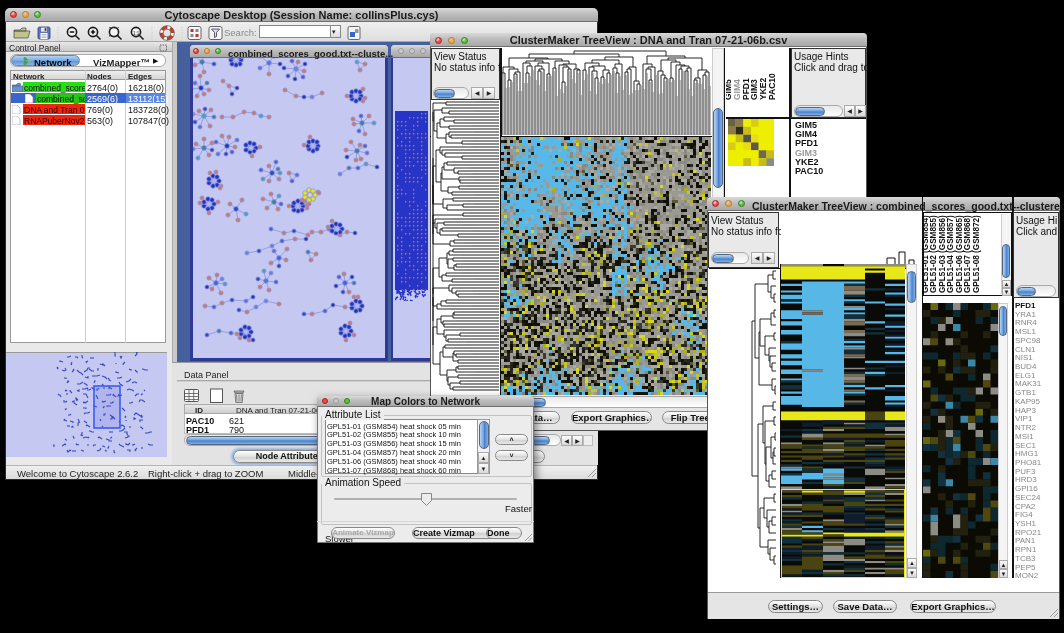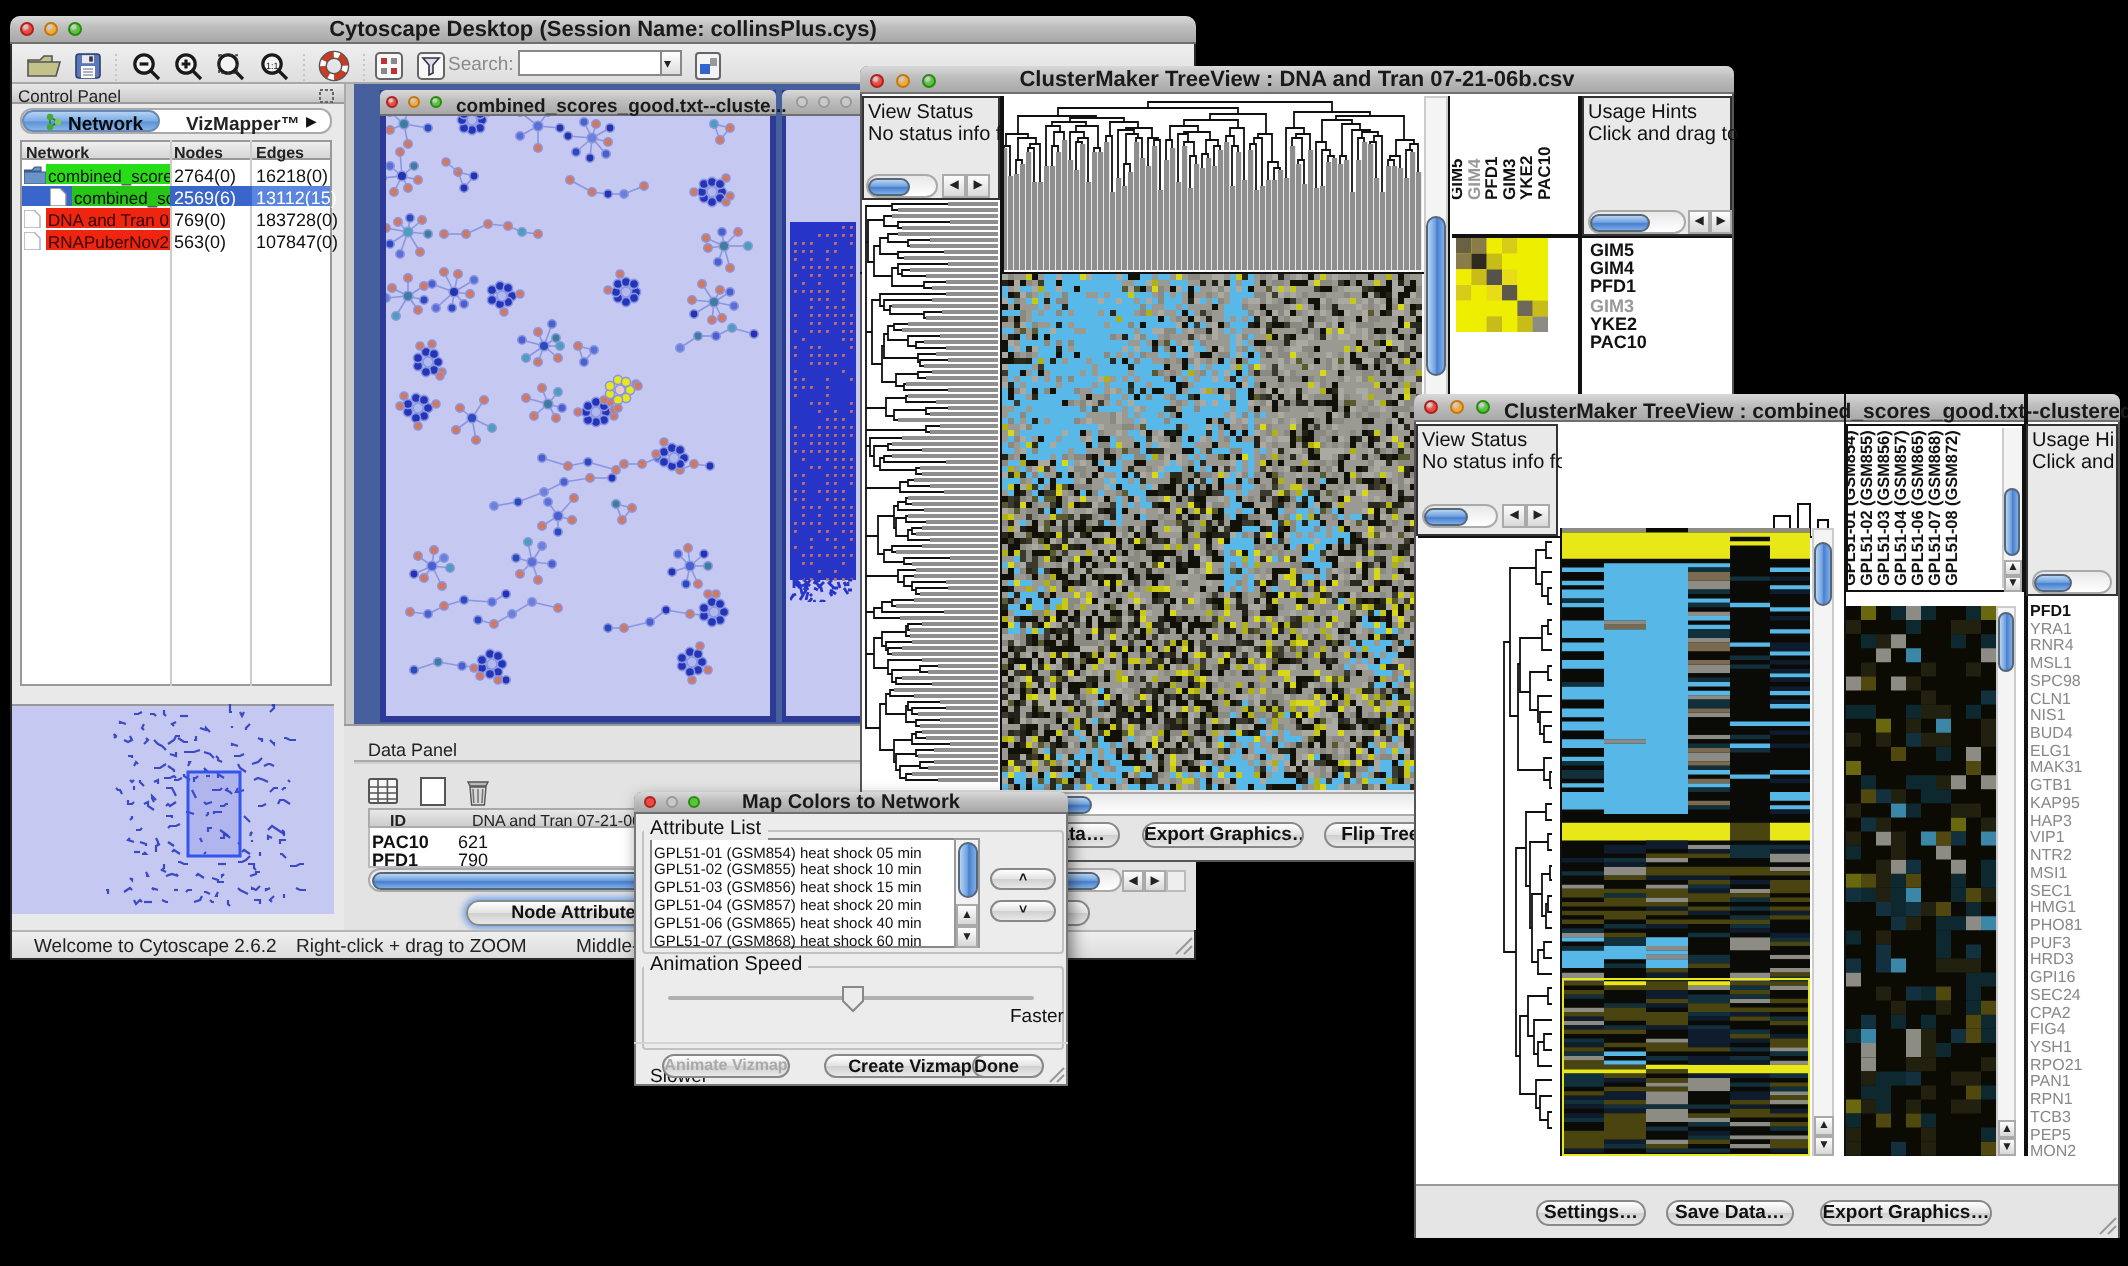--- a/index.html
+++ b/index.html
@@ -1119,21 +1119,21 @@
 <div style="position:absolute;left:322px;top:477px;font-size:10px;color:#111;background:#ececec;padding:0 3px;z-index:2">Animation Speed</div>
 <div style="position:absolute;left:321px;top:483px;width:211px;height:42px;box-sizing:border-box;border:1px solid #c2c2c2;border-radius:2px"></div>
 <div style="position:absolute;left:334px;top:498px;width:183px;height:2px;box-sizing:border-box;background:#b0b0b0;border-radius:1px"></div>
 <svg style="position:absolute;left:420px;top:492px" width="13" height="15">
     <path d="M1.5 1.5 h10 v7 l-5 5 l-5 -5 z" fill="#ececec" stroke="#888"></path>
   </svg>
 <div style="position:absolute;left:325px;top:533px;font-size:9.5px;color:#111;text-align:left;white-space:nowrap">Slower</div>
 <div style="position:absolute;left:505px;top:503px;font-size:9.5px;color:#111;text-align:left;white-space:nowrap">Faster</div>
 <div style="position:absolute;left:317px;top:521px;width:217px;height:1px;box-sizing:border-box;background:#d5d5d5"></div>
 <div style="position:absolute;left:331px;top:527px;width:64px;height:12px;border-radius:6.0px;background:linear-gradient(180deg,#fff,#e2e2e2 50%,#d0d0d0 52%,#e8e8e8);border:1px solid #888;box-sizing:border-box;font-size:8px;font-weight:bold;color:#a9a9a9;text-align:center;line-height:10px;white-space:nowrap;overflow:hidden">Animate Vizmap</div>
-<div style="position:absolute;left:412px;top:527px;width:86px;height:12px;border-radius:6.0px;background:linear-gradient(180deg,#fff,#e2e2e2 50%,#d0d0d0 52%,#e8e8e8);border:1px solid #888;box-sizing:border-box;font-size:9px;font-weight:bold;color:#111;text-align:center;line-height:10px;white-space:nowrap;overflow:hidden">Create Vizmap</div>
+<div style="position:absolute;left:412px;top:527px;width:86px;height:12px;border-radius:6.0px;background:linear-gradient(180deg,#fff,#e2e2e2 50%,#d0d0d0 52%,#e8e8e8);border:1px solid #888;box-sizing:border-box;font-size:9px;font-weight:bold;color:#111;line-height:10px;white-space:nowrap;overflow:hidden">Create Vizmap</div>
 <div style="position:absolute;left:486px;top:527px;width:36px;height:12px;border-radius:6.0px;background:linear-gradient(180deg,#fff,#e2e2e2 50%,#d0d0d0 52%,#e8e8e8);border:1px solid #888;box-sizing:border-box;font-size:9px;font-weight:bold;color:#111;text-align:left;line-height:10px;white-space:nowrap;overflow:hidden">Done</div>
 <svg style="position:absolute;left:586px;top:467px" width="11" height="11">
     <path d="M10 2 L2 10 M10 6 L6 10" stroke="#999" stroke-width="1"></path>
   </svg>
 <svg style="position:absolute;left:1048px;top:607px" width="11" height="11">
     <path d="M10 2 L2 10 M10 6 L6 10" stroke="#999" stroke-width="1"></path>
   </svg>
 <svg style="position:absolute;left:524px;top:533px" width="9" height="9">
     <path d="M8 1 L1 8 M8 4.5 L4.5 8" stroke="#999" stroke-width="1"></path>
   </svg>

